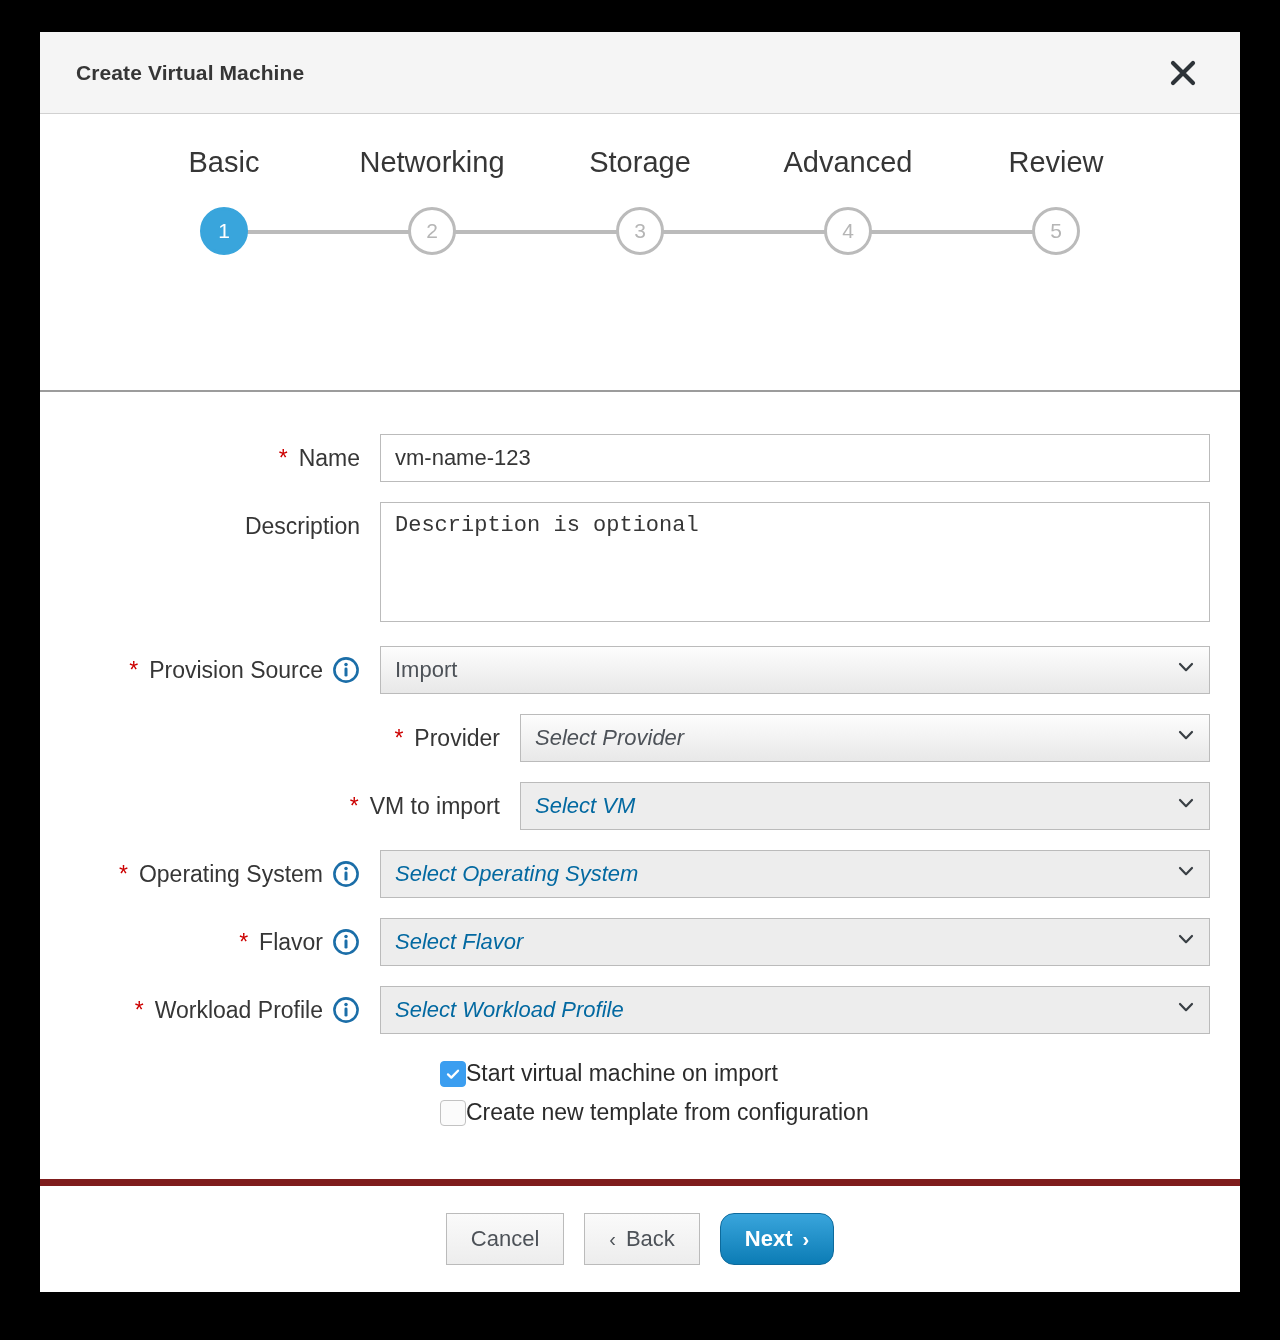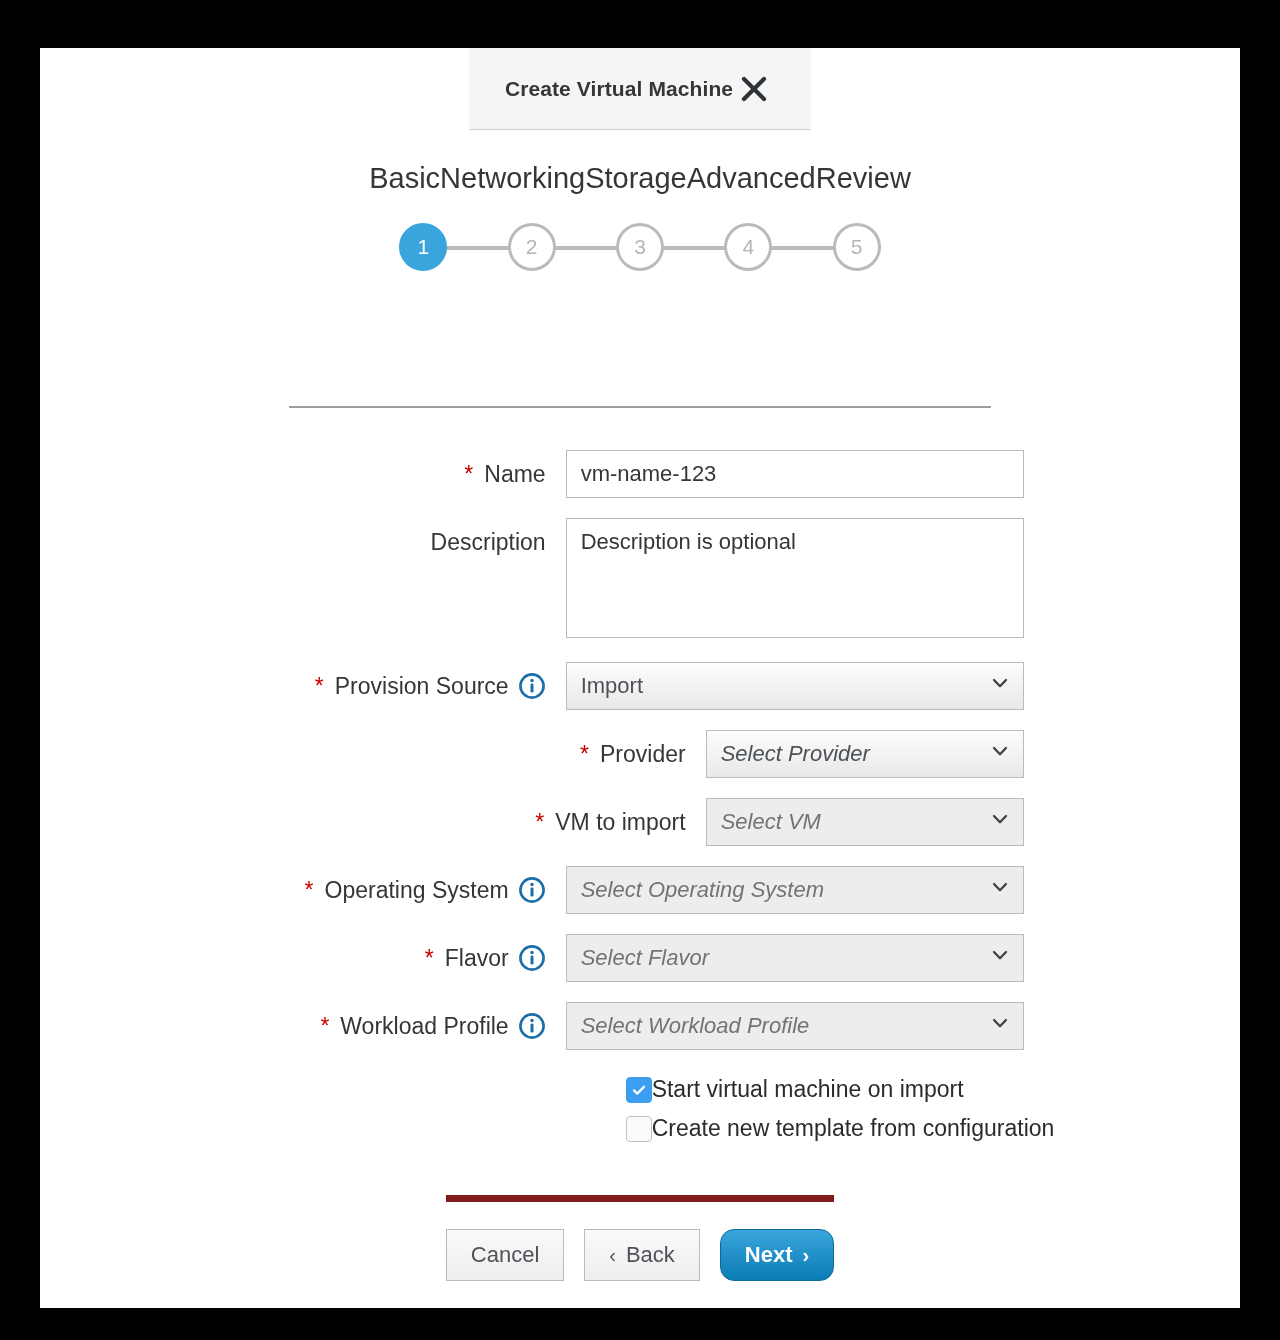--- a/index.html
+++ b/index.html
@@ -6,26 +6,25 @@
   html, body {
     margin: 0; padding: 0;
     width: 1280px; height: 1340px;
     background: #000000;
     font-family: "Liberation Sans", sans-serif;
     overflow: hidden;
   }
 
   #modal {
     position: absolute;
-    left: 40px; top: 48px;
+    left: 40px; top: 32px;
     width: 1200px; height: 1260px;
     background: #ffffff;
     display: flex;
     flex-direction: column;
-    align-items: center;
   }
 
   
   .modal-header {
     height: 82px;
     background: #f5f5f5;
     border-bottom: 1px solid #d1d1d1;
     display: flex;
     align-items: center;
     padding: 0 36px;
@@ -168,21 +167,21 @@
     outline: none;
   }
   textarea.text-area {
     width: 100%;
     height: 120px;
     border: 1px solid #bbbbbb;
     background: #ffffff;
     font-size: 22px;
     color: #363636;
     padding: 9px 14px;
-    font-family: Liberation Sans, sans-serif;
+    font-family: Liberation Mono, monospace;
     resize: none;
     outline: none;
     line-height: 1.25;
   }
 
   .select-box {
     position: relative;
     width: 100%;
     height: 48px;
     border: 1px solid #bbbbbb;
@@ -191,21 +190,21 @@
     padding: 0 40px 0 14px;
     font-size: 22px;
     cursor: pointer;
   }
   .select-box.enabled {
     background: linear-gradient(to bottom, #fdfdfd 0%, #e8e8e8 100%);
     color: #4d5258;
   }
   .select-box.disabled {
     background: #ededed;
-    color: #737373;
+    color: #0369a1;
     cursor: default;
   }
   .select-box .val.italic { font-style: italic; }
   .chevron {
     position: absolute;
     right: 13px;
     top: 50%;
     transform: translateY(-50%);
     pointer-events: none;
   }

